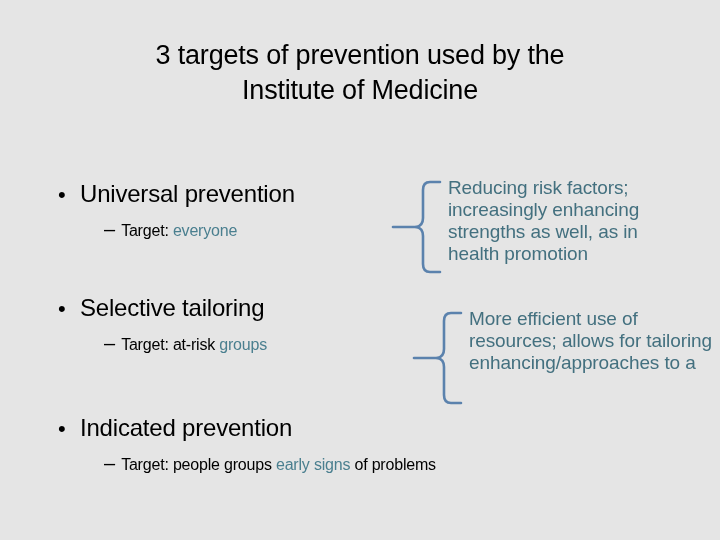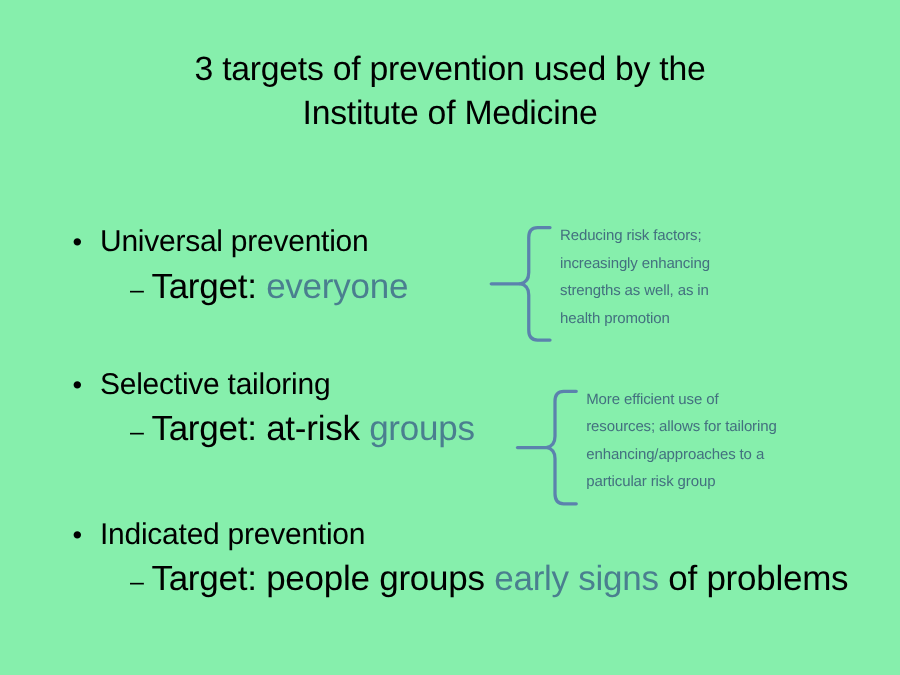--- a/index.html
+++ b/index.html
@@ -13,21 +13,21 @@
     position: relative;
     overflow: hidden;
     font-family: "Liberation Sans", sans-serif;
     color: #000000;
     -webkit-font-smoothing: antialiased;
   }
 
   #slide {
     position: absolute;
     inset: 0;
-    background: #86efac;
+    background: #e5e5e5;
   }
 
   
   #title-block {
     position: absolute;
     left: 60px;
     top: 38px;
     width: 600px;
     text-align: center;
   }
@@ -78,21 +78,21 @@
     white-space: nowrap;
   }
   .sub-marker {
     flex: none;
     font-size: 20px;
     line-height: 26px;
     color: #000000;
     margin-right: 6px;
   }
   .sub-text {
-    font-size: 28px;
+    font-size: 16px;
     line-height: 26px;
     color: #000000;
     letter-spacing: -0.2px;
   }
   .hl {
     color: #4a7f8f;
   }
 
   
   .callout {
@@ -100,21 +100,21 @@
   }
   .brace-svg {
     position: absolute;
     left: 0;
     top: 0;
     overflow: visible;
   }
   .annotation {
     position: absolute;
     color: #43707f;
-    font-size: 12px;
+    font-size: 19px;
     line-height: 22px;
     letter-spacing: -0.1px;
   }
   .annotation div {
     white-space: nowrap;
   }
 </style>
 </head>
 <body>
 
@@ -173,17 +173,16 @@
 
   <div class="callout" style="left:411px; top:283px; width:290px; height:96px;margin-top:27px;">
     <svg class="brace-svg" width="54" height="96" viewBox="0 0 54 96">
       <path d="M 50 3 L 40 3 Q 33 3 33 11 L 33 39 Q 33 47 26 48 Q 33 49 33 57 L 33 85 Q 33 93 40 93 L 50 93" fill="none" stroke="#5b82ad" stroke-width="2.6" stroke-linecap="round" stroke-linejoin="round"></path>
       <path d="M 26 48 L 3 48" fill="none" stroke="#5b82ad" stroke-width="2.6" stroke-linecap="round"></path>
     </svg>
     <div class="annotation" style="left:58px; top:-2px;">
       <div>More efficient use of</div>
       <div>resources; allows for tailoring</div>
       <div>enhancing/approaches to a</div>
-      <div>particular risk group</div>
     </div>
   </div>
 
 </div>
 
 </body></html>

